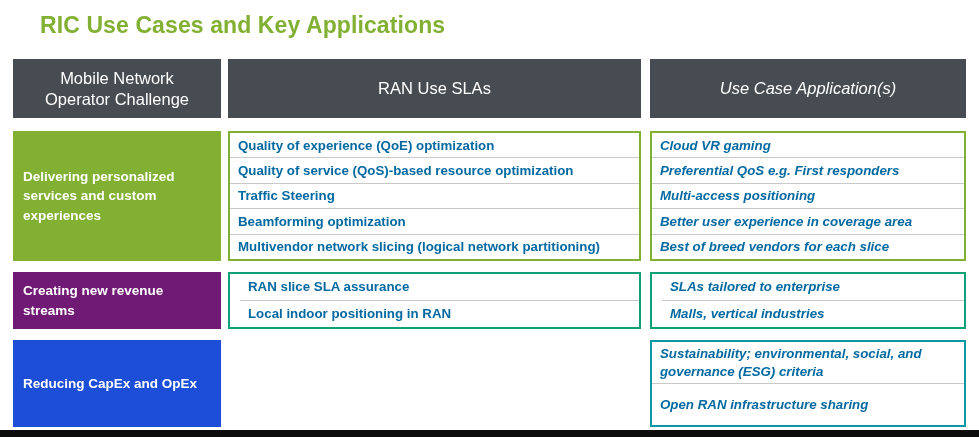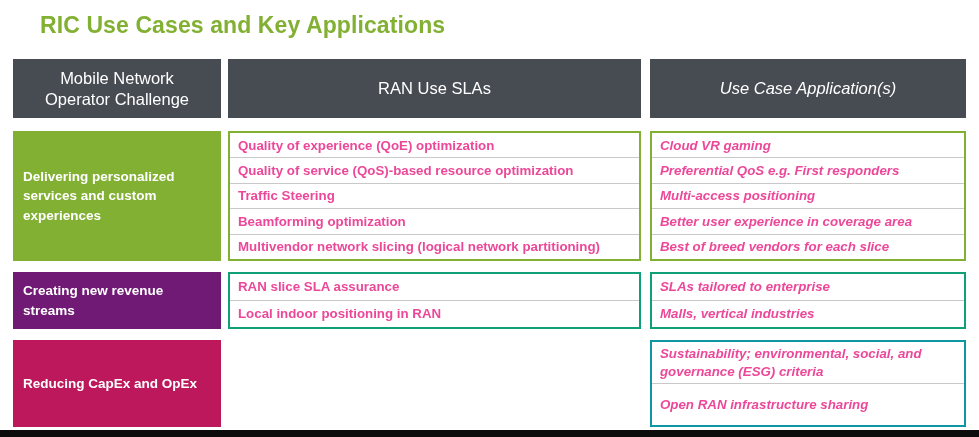--- a/index.html
+++ b/index.html
@@ -66,44 +66,44 @@
     color: #ffffff;
     font-size: 13.5px;
     font-weight: bold;
     line-height: 1.45;
     display: flex;
     align-items: center;
     padding: 16px 10px;
   }
   .challenge.g1 { background: #82b033; }
   .challenge.g2 { background: #701a75; }
-  .challenge.g3 { background: #be185d; }
+  .challenge.g3 { background: #1d4ed8; }
 
   
   .listbox {
     position: absolute;
     box-sizing: border-box;
     background: #ffffff;
     border: 2px solid #82b033;
     display: flex;
     flex-direction: column;
   }
   .listbox.g1 { border-color: #82b033; }
-  .listbox.g2 { border-color: #10a077; }
+  .listbox.g2 { border-color: #10a077; padding-left: 10px; }
   .listbox.g3 { border-color: #0d96a3; }
 
   .listbox .cell {
     box-sizing: border-box;
     flex: 1 1 0;
     display: flex;
     align-items: center;
     padding: 0 8px;
     font-size: 13.3px;
     font-weight: bold;
-    color: #ec4899;
+    color: #0369a1;
     line-height: 1.3;
     border-bottom: 1px solid #c9c9c9;
     white-space: pre-line;
   }
   .listbox .cell:last-child { border-bottom: none; }
 
   
   .row-g1 { top: 131px;  height: 130px; }
   .row-g2 { top: 272px;  height: 57px;  }
   .row-g3 { top: 340px;  height: 87px;  }

